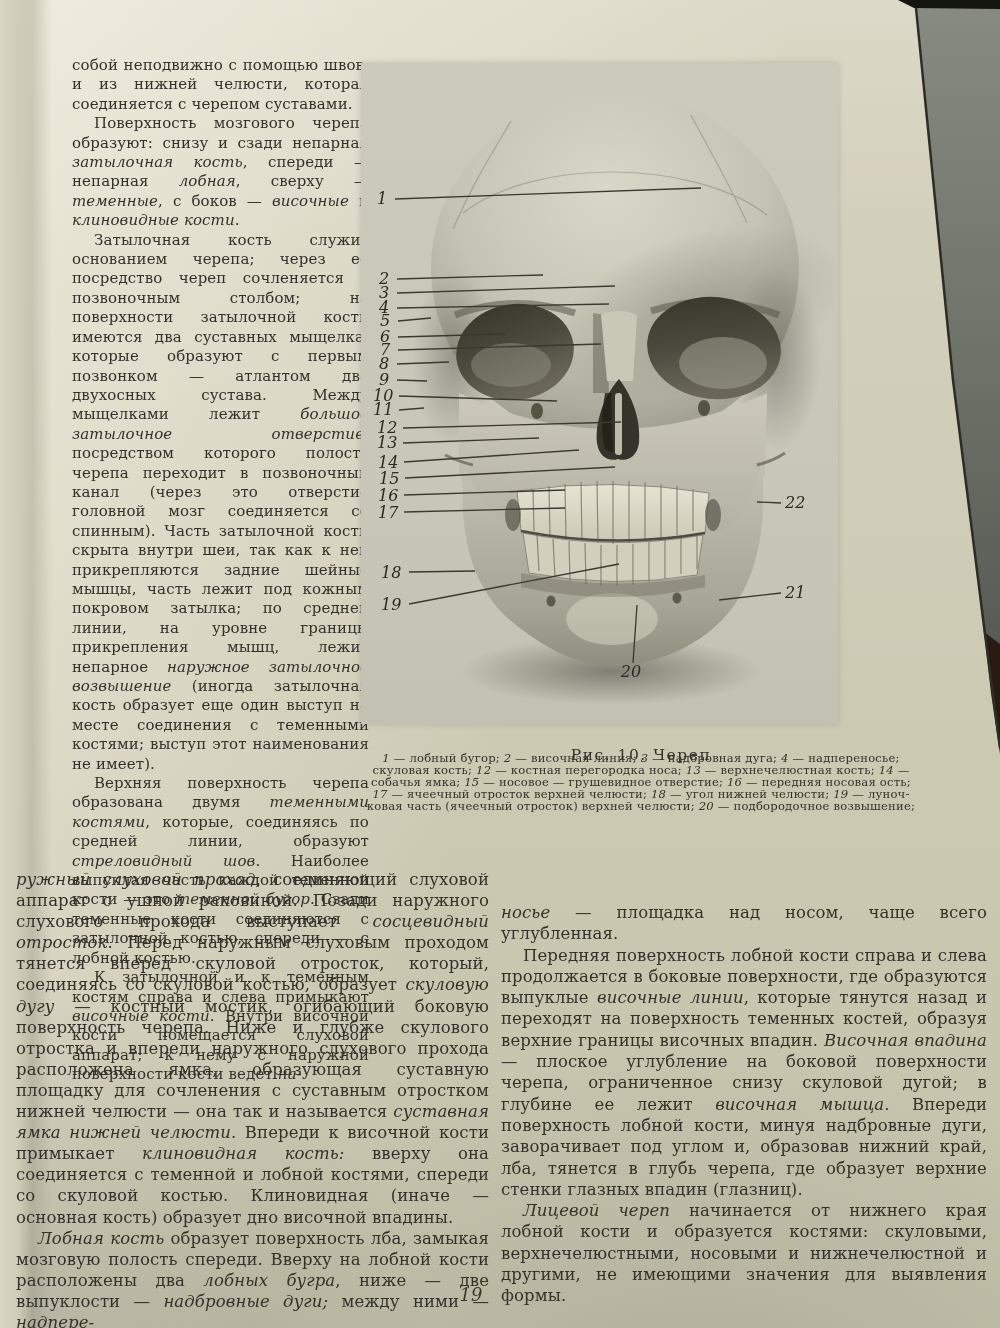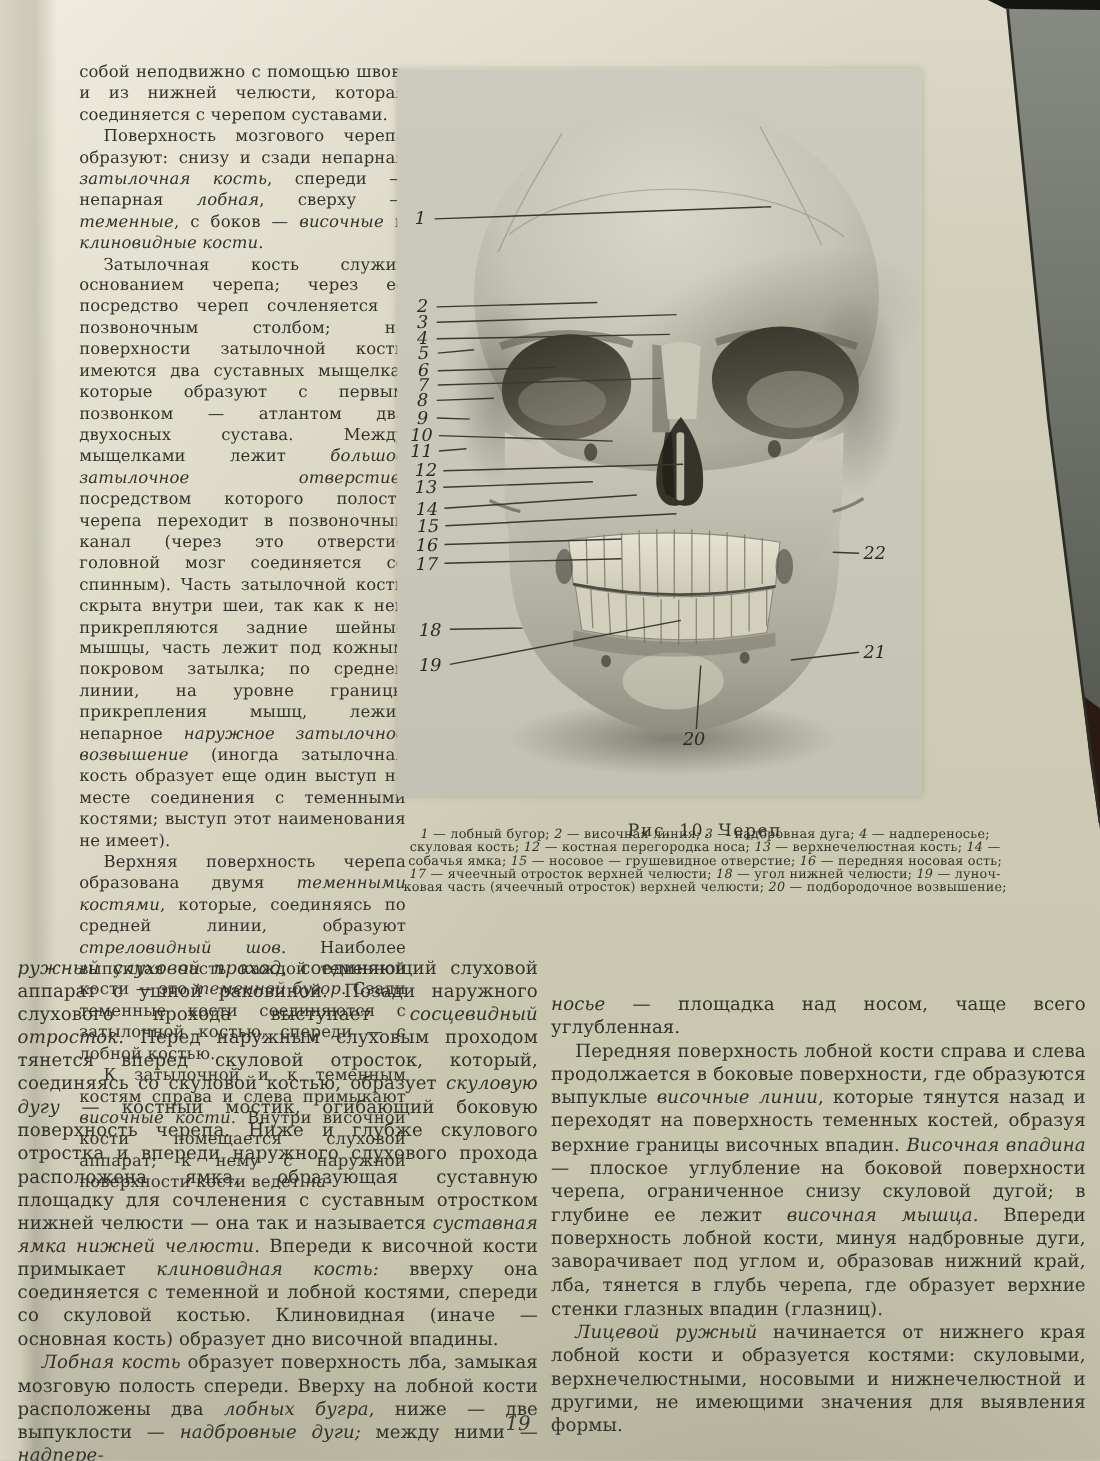--- a/index.html
+++ b/index.html
@@ -212,17 +212,17 @@
     <div class="legend-line">ковая часть (ячеечный отросток) верхней челюсти; <i>20</i> — подбородочное возвышение;</div>
   </div>
 
 <div class="textcol col2" id="col2">
     <p class="para noind"><span class="it">ружный слуховой проход</span><span>, соединяющий слуховой аппарат с ушной раковиной. Позади наружного слухового прохода выступает </span><span class="it">сосцевидный отросток</span><span>. Перед наружным слуховым проходом тянется вперед скуловой отросток, который, соединяясь со скуловой костью, образует </span><span class="it">скуловую дугу</span><span> — костный мостик, огибающий боковую поверхность черепа. Ниже и глубже скулового отростка и впереди наружного слухового прохода расположена ямка, образующая суставную площадку для сочленения с суставным отростком нижней челюсти — она так и называется </span><span class="it">суставная ямка нижней челюсти</span><span>. Впереди к височной кости примыкает </span><span class="it">клиновидная кость:</span><span> вверху она соединяется с теменной и лобной костями, спереди со скуловой костью. Клиновидная (иначе — основная кость) образует дно височной впадины.</span></p>
     <p class="para"><span class="it">Лобная кость</span><span> образует поверхность лба, замыкая мозговую полость спереди. Вверху на лобной кости расположены два </span><span class="it">лобных бугра</span><span>, ниже — две выпуклости — </span><span class="it">надбровные дуги;</span><span> между ними — </span><span class="it">надпере-</span></p>
   </div>
 <div class="textcol col3" id="col3">
     <p class="para noind"><span class="it">носье</span><span> — площадка над носом, чаще всего углубленная.</span></p>
     <p class="para"><span>Передняя поверхность лобной кости справа и слева продолжается в боковые поверхности, где образуются выпуклые </span><span class="it">височные линии</span><span>, которые тянутся назад и переходят на поверхность теменных костей, образуя верхние границы височных впадин. </span><span class="it">Височная впадина</span><span> — плоское углубление на боковой поверхности черепа, ограниченное снизу скуловой дугой; в глубине ее лежит </span><span class="it">височная мышца</span><span>. Впереди поверхность лобной кости, минуя надбровные дуги, заворачивает под углом и, образовав нижний край, лба, тянется в глубь черепа, где образует верхние стенки глазных впадин (глазниц).</span></p>
-    <p class="para"><span class="it">Лицевой ружный</span><span> начинается от нижнего края лобной кости и образуется костями: скуловыми, верхнечелюстными, носовыми и нижнечелюстной и другими, не имеющими значения для выявления формы.</span></p>
+    <p class="para"><span class="it">Лицевой череп</span><span> начинается от нижнего края лобной кости и образуется костями: скуловыми, верхнечелюстными, носовыми и нижнечелюстной и другими, не имеющими значения для выявления формы.</span></p>
   </div>
 
 <div class="page-number">19</div>
 <div class="watermark">www.ay.by</div>
 
 </body></html>

